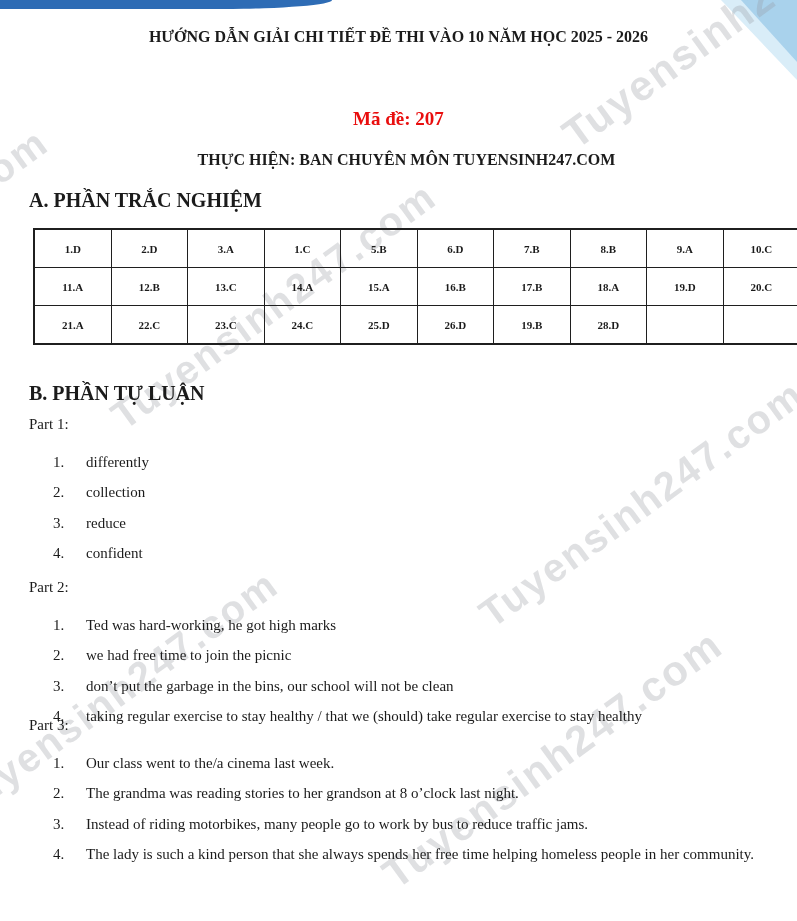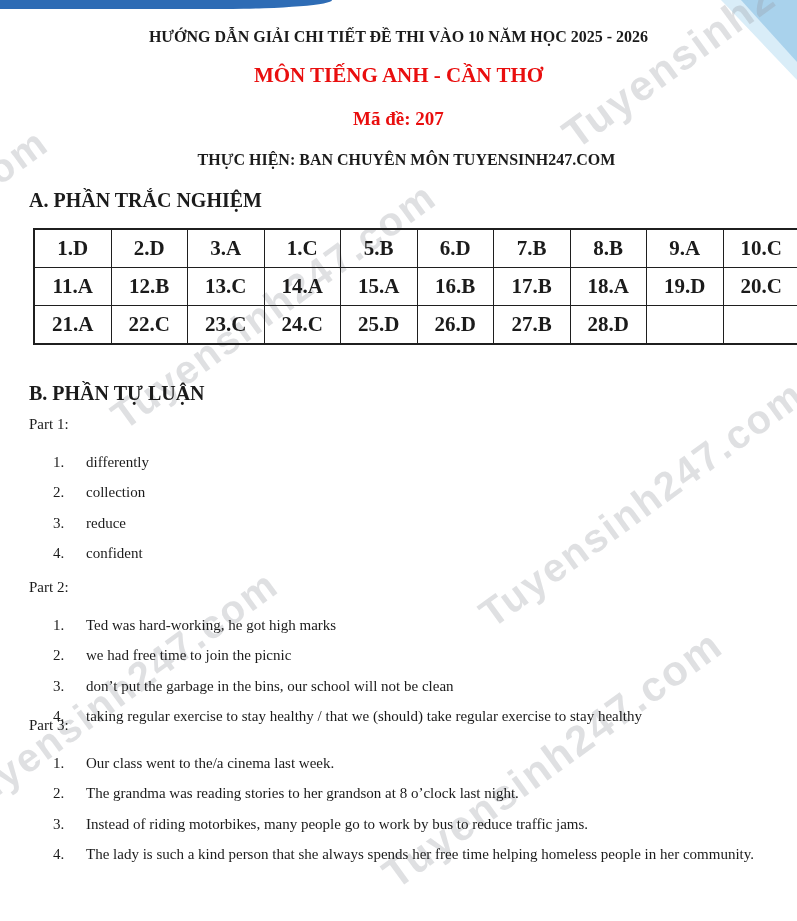--- a/index.html
+++ b/index.html
@@ -44,21 +44,21 @@
   .sec-a { top:189px; }
   .sec-b { top:382px; }
   table.answers {
     position:absolute; top:228px; left:33px; width:735px;
     border-collapse:collapse; table-layout:fixed; background:transparent;
     border:2px solid #1f1f1f;
   }
   table.answers td {
     width:73.5px; height:35px; border:1px solid #1f1f1f;
     text-align:center; vertical-align:middle;
-    font-weight:bold; font-size:21px;
+    font-weight:bold; font-size:11px;
   }
   .part { position:absolute; left:29px; width:748px; font-size:15px; }
   .part-1 { top:415px; }
   .part-2 { top:578px; }
   .part-3 { top:716px; }
   .part-label { display:block; line-height:18px; }
   .part ol { list-style:none; margin:14px 0 0 0; padding:0; counter-reset:item; }
   .part li {
     counter-increment:item; position:relative;
     padding-left:57px; line-height:30.4px;
@@ -77,21 +77,20 @@
   <div class="wm wm1">Tuyensinh247.com</div>
   <div class="wm wm2">Tuyensinh247.com</div>
   <div class="wm wm3">Tuyensinh247.com</div>
   <div class="wm wm4">Tuyensinh247.com</div>
   <div class="wm wm5">Tuyensinh247.com</div>
   <div class="wm wm6">Tuyensinh247.com</div>
 
   <div class="content">
 
     <div class="doc-title">HƯỚNG DẪN GIẢI CHI TIẾT ĐỀ THI VÀO 10 NĂM HỌC 2025 - 2026</div>
-    <div class="subject">MÔN TIẾNG ANH - CẦN THƠ</div>
     <div class="exam-code">Mã đề: 207</div>
     <div class="byline">THỰC HIỆN: BAN CHUYÊN MÔN TUYENSINH247.COM</div>
 
     <div class="sec-heading sec-a">A. PHẦN TRẮC NGHIỆM</div>
 
     <table class="answers">
       <tbody>
         <tr>
           <td>1.D</td>
           <td>2.D</td>
@@ -116,21 +115,21 @@
           <td>19.D</td>
           <td>20.C</td>
         </tr>
         <tr>
           <td>21.A</td>
           <td>22.C</td>
           <td>23.C</td>
           <td>24.C</td>
           <td>25.D</td>
           <td>26.D</td>
-          <td>27.B</td>
+          <td>19.B</td>
           <td>28.D</td>
           <td></td>
           <td></td>
         </tr>
       </tbody>
     </table>
 
     <div class="sec-heading sec-b">B. PHẦN TỰ LUẬN</div>
 
     <div class="part part-1">

